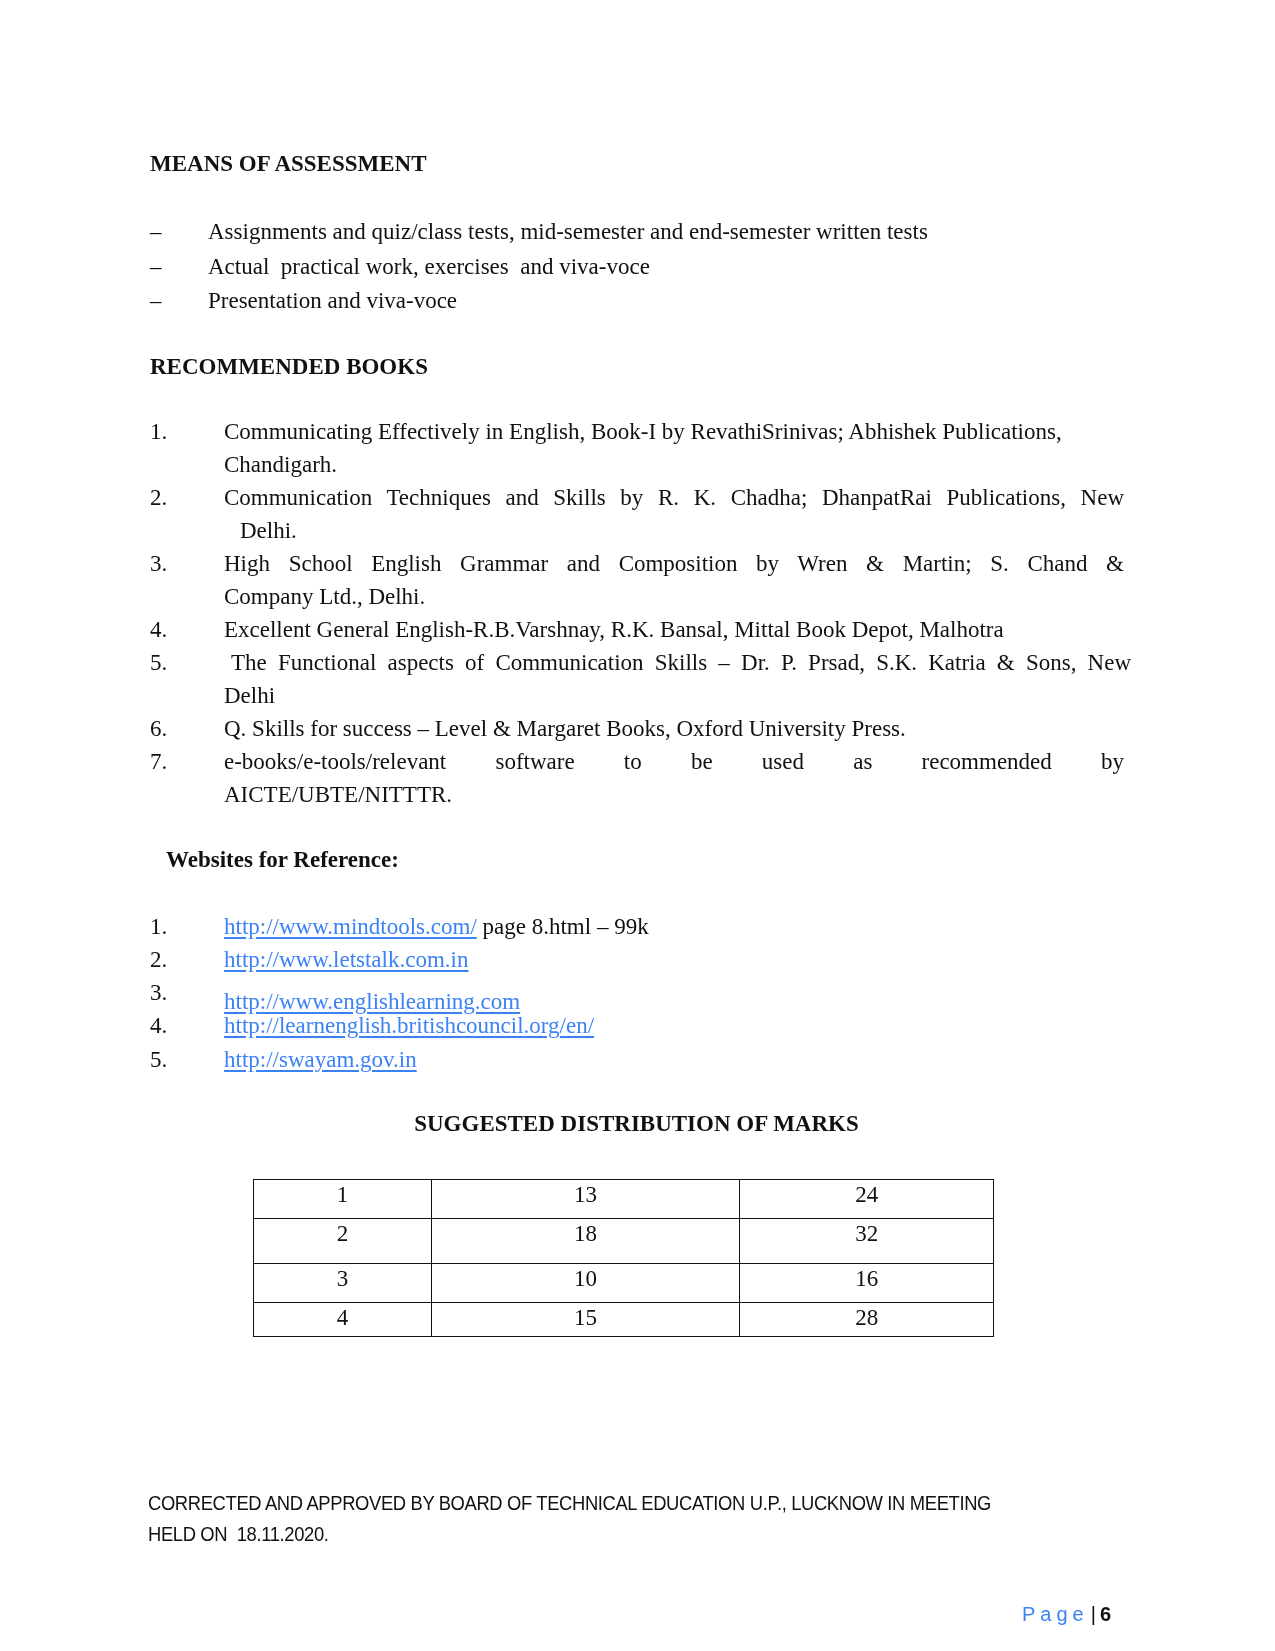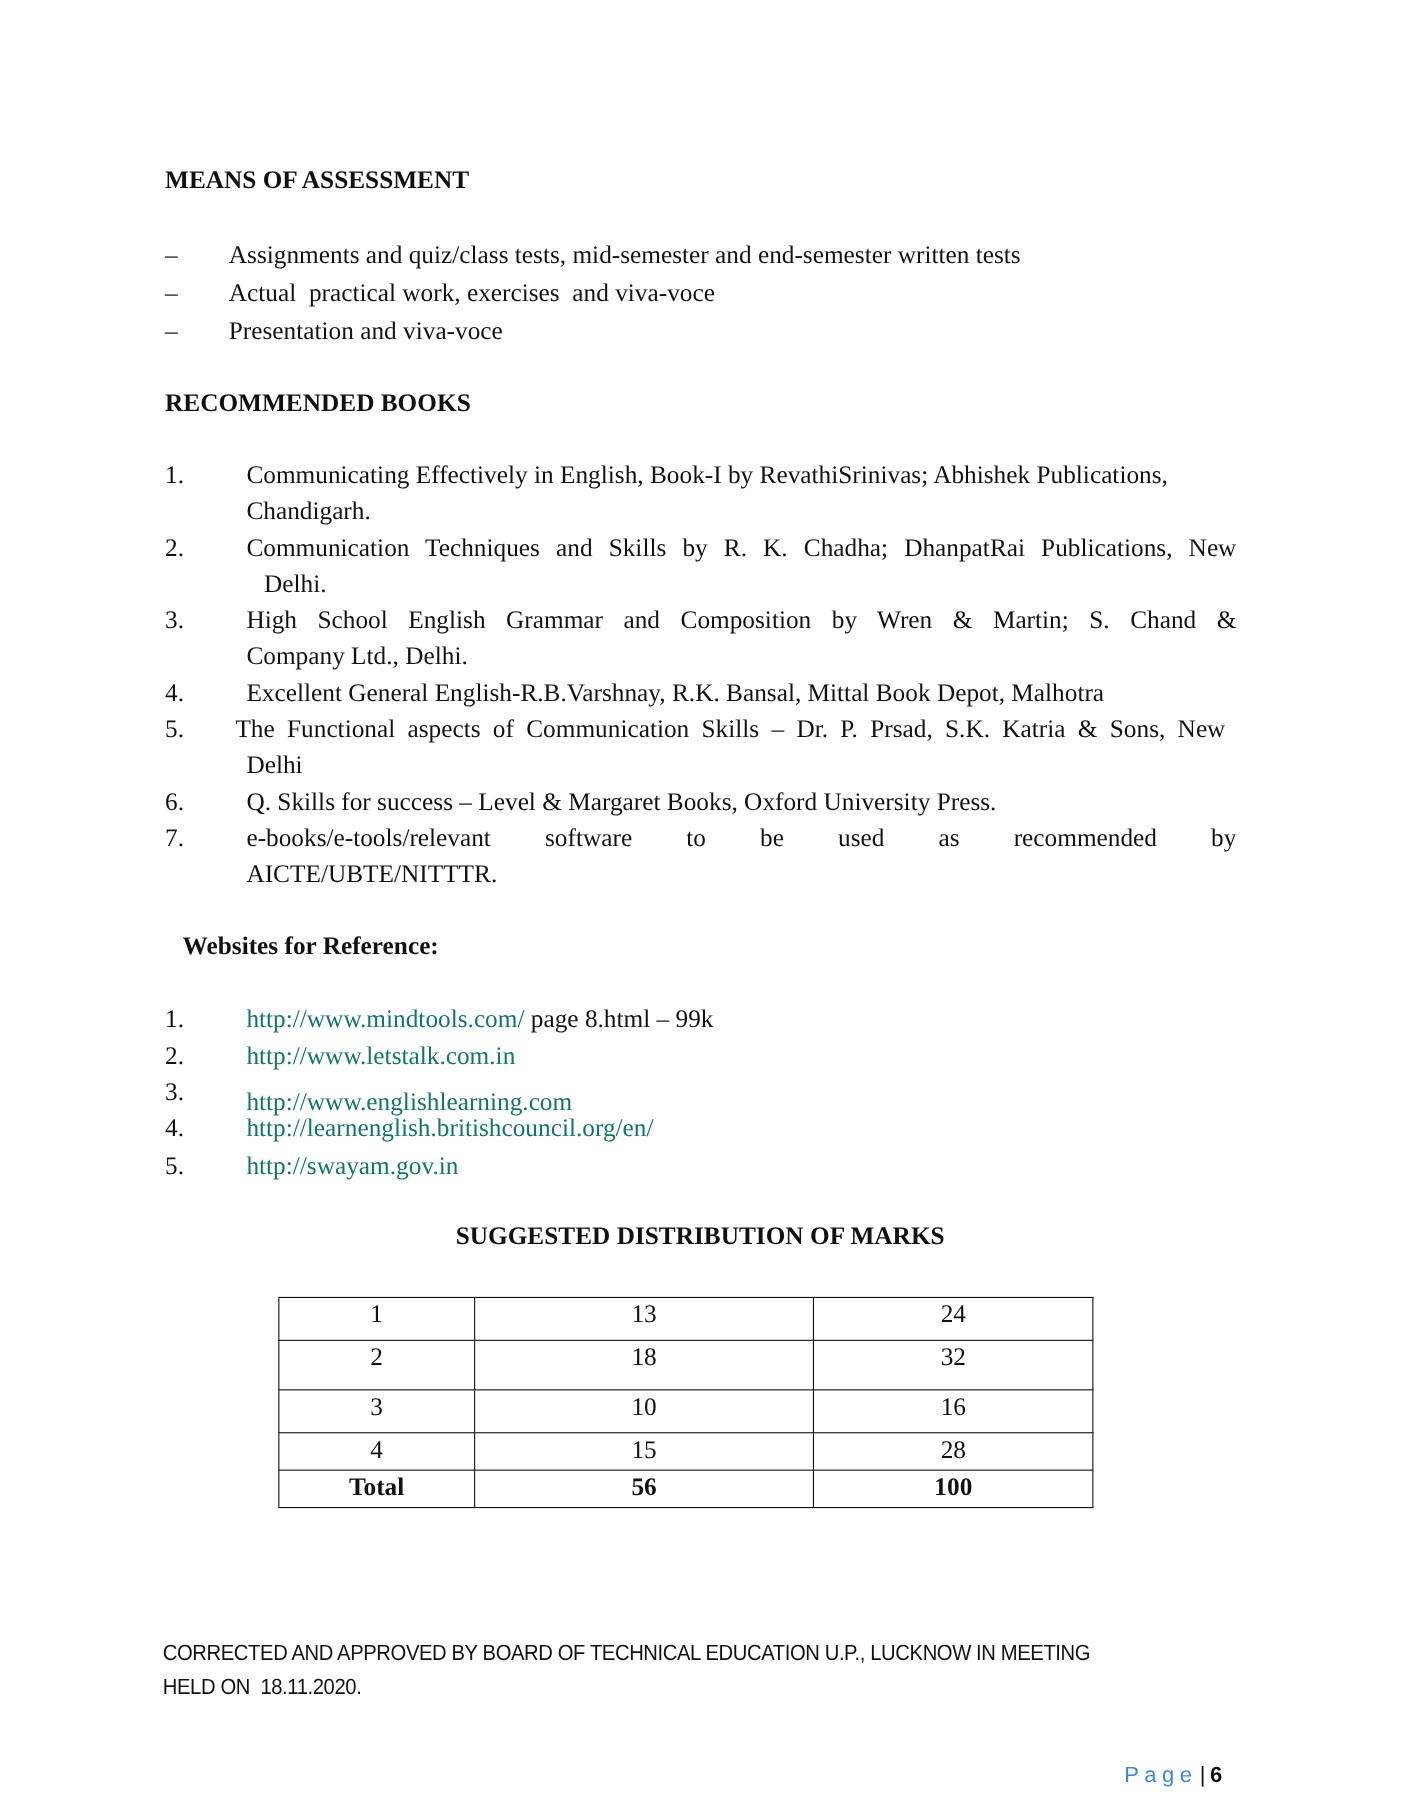--- a/index.html
+++ b/index.html
@@ -3,21 +3,21 @@
 <meta charset="utf-8">
 <style>
   html, body { margin: 0; padding: 0; background: #ffffff; }
   body { width: 1275px; height: 1651px; position: relative; overflow: hidden;
          font-family: "Liberation Serif", "DejaVu Serif", serif; color: #111; }
   .abs { position: absolute; white-space: nowrap; }
   .h { font-weight: bold; font-size: 23px; line-height: 28px; }
   .t { font-size: 23px; line-height: 33px; }
   .dash { position: absolute; left: 150px; }
   .just { text-align: justify; text-align-last: justify; white-space: normal; }
-  a.link { color: #0f766e; text-underline-offset: 3px; }
+  a.link { color: #3b82f6; text-decoration: underline; text-underline-offset: 3px; }
   table.marks { position: absolute; left: 253px; top: 1179px; width: 741px;
                 border-collapse: collapse; font-size: 23px; }
   table.marks td, table.marks th { border: 1.5px solid #111; text-align: center;
                 vertical-align: top; padding: 0; line-height: 30px; }
   table.marks th { font-weight: bold; }
   table.marks tr.total td { font-weight: bold; }
   .footer { font-family: "Liberation Sans", "DejaVu Sans", sans-serif; font-size: 20px;
             line-height: 31px; letter-spacing: -0.4px; transform: scaleX(0.92); transform-origin: left; }
   .pg { font-family: "Liberation Sans", "DejaVu Sans", sans-serif; font-size: 20px; }
   .pg-word { color: #3b82f6; letter-spacing: 5px; }
@@ -57,21 +57,21 @@
   <div class="abs t" style="left:240px; top:514px;">Delhi.</div>
 
   <div class="abs t" style="left:150px; top:547px;">3.</div>
   <div class="abs t just" style="left:224px; top:547px; width:900px; height:33px; overflow:hidden;">High School English Grammar and Composition by Wren &amp; Martin; S. Chand &amp;</div>
   <div class="abs t" style="left:224px; top:580px;">Company Ltd., Delhi.</div>
 
   <div class="abs t" style="left:150px; top:613px;">4.</div>
   <div class="abs t" style="left:224px; top:613px;">Excellent General English-R.B.Varshnay, R.K. Bansal, Mittal Book Depot, Malhotra</div>
 
   <div class="abs t" style="left:150px; top:646px;">5.</div>
-  <div class="abs t just" style="left:214px; top:646px; width:900px; height:33px; overflow:hidden;">The Functional aspects of Communication Skills – Dr. P. Prsad, S.K. Katria &amp; Sons, New</div>
+  <div class="abs t just" style="left:231px; top:646px; width:900px; height:33px; overflow:hidden;">The Functional aspects of Communication Skills – Dr. P. Prsad, S.K. Katria &amp; Sons, New</div>
   <div class="abs t" style="left:224px; top:679px;">Delhi</div>
 
   <div class="abs t" style="left:150px; top:712px;">6.</div>
   <div class="abs t" style="left:224px; top:712px;">Q. Skills for success – Level &amp; Margaret Books, Oxford University Press.</div>
 
   <div class="abs t" style="left:150px; top:745px;">7.</div>
   <div class="abs t just" style="left:224px; top:745px; width:900px; height:33px; overflow:hidden;">e-books/e-tools/relevant software to be used as recommended by</div>
   <div class="abs t" style="left:224px; top:778px;">AICTE/UBTE/NITTTR.</div>
 </div>
 
@@ -116,25 +116,20 @@
   <tr style="height:39px;">
     <td>3</td>
     <td>10</td>
     <td>16</td>
   </tr>
   <tr style="height:34px;">
     <td>4</td>
     <td>15</td>
     <td>28</td>
   </tr>
-  <tr class="total" style="height:34px;">
-    <td>Total</td>
-    <td>56</td>
-    <td>100</td>
-  </tr>
 </tbody>
   </table>
 
 <div class="abs footer" style="left:148px; top:1488px;">CORRECTED AND APPROVED BY BOARD OF TECHNICAL EDUCATION U.P., LUCKNOW IN MEETING</div>
 <div class="abs footer" style="left:148px; top:1519px; white-space:pre;">HELD ON  18.11.2020.</div>
 
 <div class="abs pg" style="left:1022px; top:1603px;">
   <span class="pg-word">Page</span><span class="pg-bar">|</span><span class="pg-num">6</span>
 </div>
 

